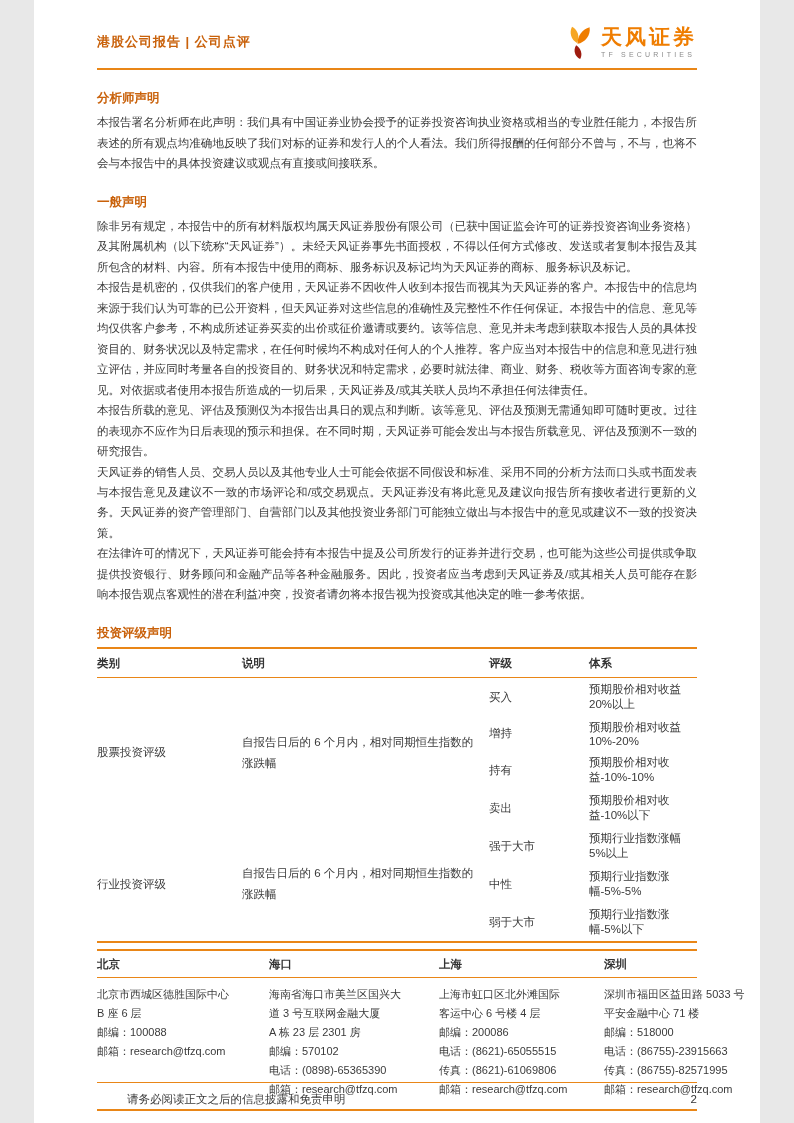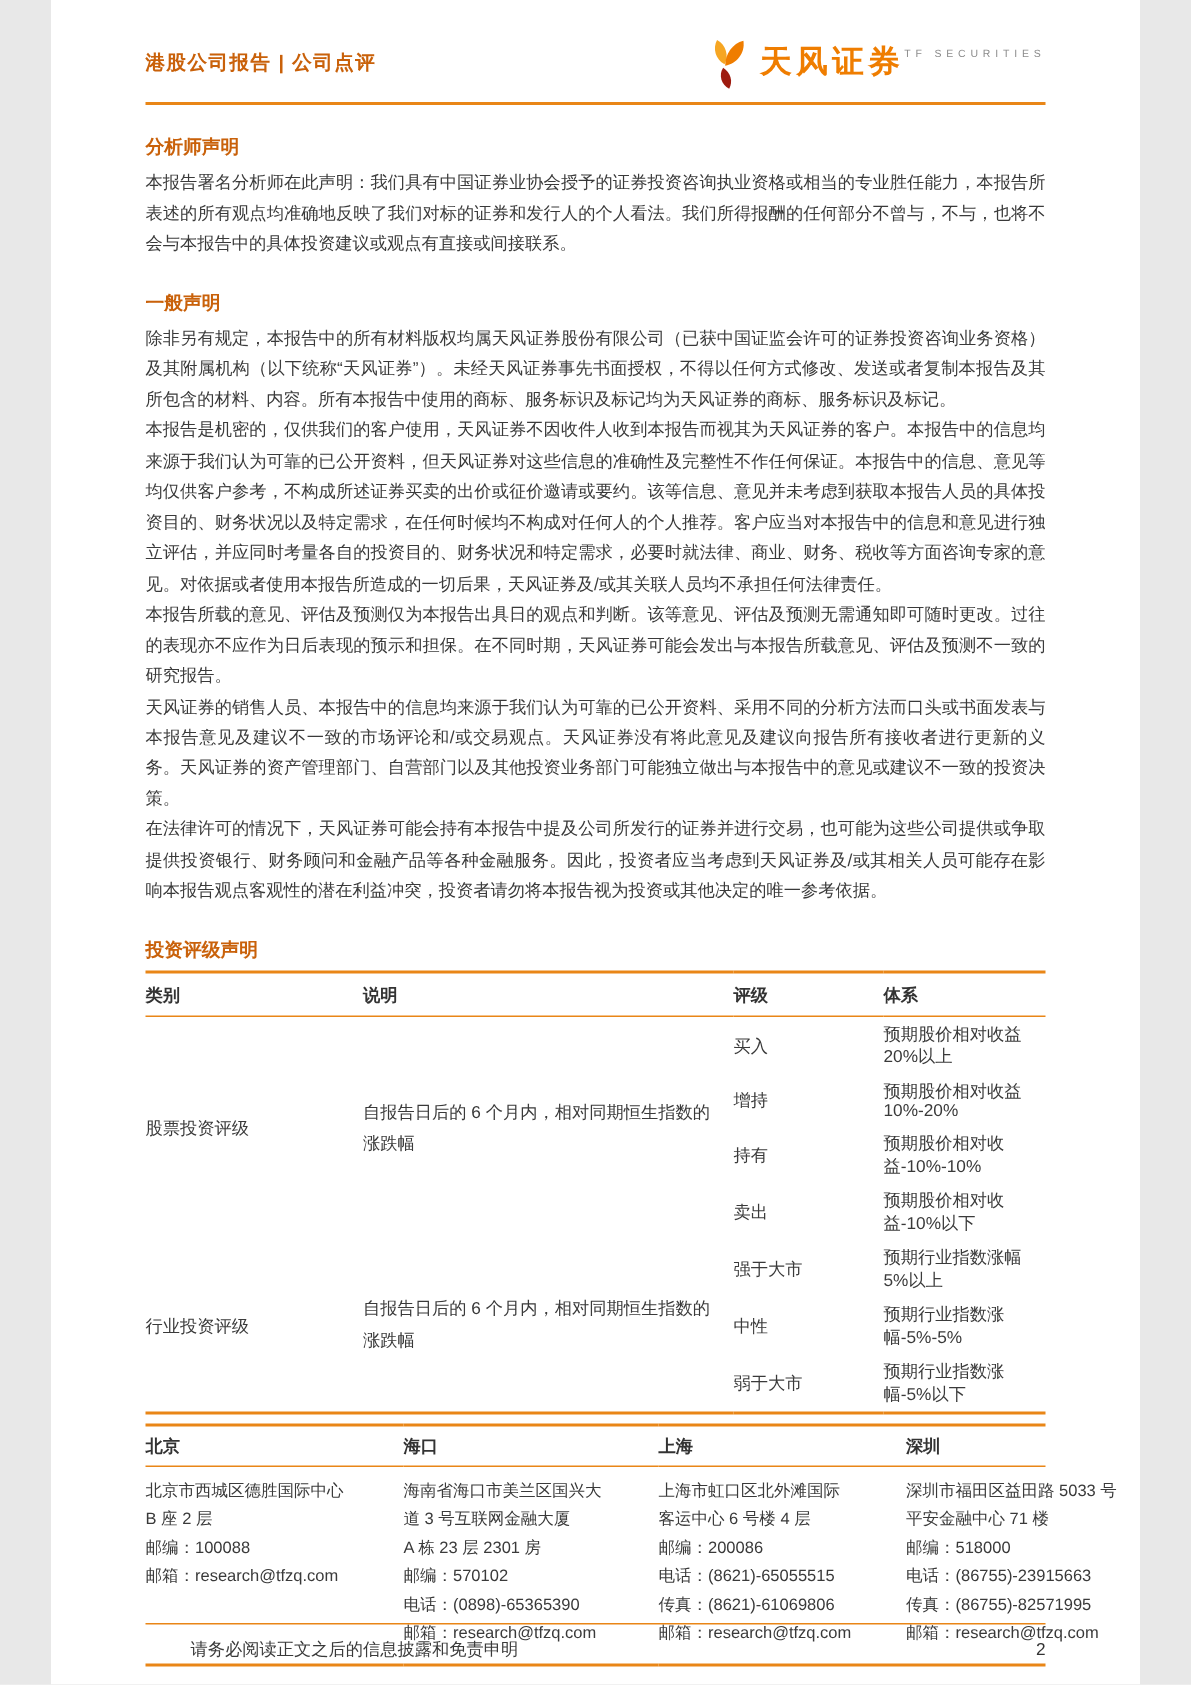--- a/index.html
+++ b/index.html
@@ -19,21 +19,21 @@
   .header {
     display:flex; justify-content:space-between; align-items:center;
     padding:24px 0 8px; border-bottom:2px solid var(--rule);
   }
   .header-title { font-size:13px; font-weight:bold; color:var(--accent); letter-spacing:1px; }
   .logo { display:flex; align-items:center; gap:6px; }
   .logo-icon svg { display:block; }
   .petal-a { fill:var(--logo-light); }
   .petal-b { fill:var(--logo-orange); }
   .petal-c { fill:var(--logo-red); }
-  .logo-text { display:flex; flex-direction:row; align-items:flex-start; }
+  .logo-text { display:flex; flex-direction:column; align-items:flex-start; }
   .logo-brand { font-size:21px; font-weight:bold; color:var(--logo-orange); letter-spacing:3px; line-height:1.05; }
   .logo-sub { font-size:7px; color:var(--logo-sub); letter-spacing:3.2px; margin-top:2px; }
 
   
   .sec-heading { font-size:12.5px; font-weight:bold; color:var(--accent); margin:20px 0 6px; line-height:1.3; }
   .mt-lg { }
   .mt-md { margin-top:22px; }
   .para { font-size:11.5px; line-height:1.78; text-align:justify; color:var(--text); }
 
   
@@ -92,21 +92,21 @@
     <section>
       <h3 class="sec-heading">分析师声明</h3>
       <p class="para">本报告署名分析师在此声明：我们具有中国证券业协会授予的证券投资咨询执业资格或相当的专业胜任能力，本报告所表述的所有观点均准确地反映了我们对标的证券和发行人的个人看法。我们所得报酬的任何部分不曾与，不与，也将不会与本报告中的具体投资建议或观点有直接或间接联系。</p>
     </section>
 
     <section>
       <h3 class="sec-heading">一般声明</h3>
       <p class="para">除非另有规定，本报告中的所有材料版权均属天风证券股份有限公司（已获中国证监会许可的证券投资咨询业务资格）及其附属机构（以下统称“天风证券”）。未经天风证券事先书面授权，不得以任何方式修改、发送或者复制本报告及其所包含的材料、内容。所有本报告中使用的商标、服务标识及标记均为天风证券的商标、服务标识及标记。</p>
       <p class="para">本报告是机密的，仅供我们的客户使用，天风证券不因收件人收到本报告而视其为天风证券的客户。本报告中的信息均来源于我们认为可靠的已公开资料，但天风证券对这些信息的准确性及完整性不作任何保证。本报告中的信息、意见等均仅供客户参考，不构成所述证券买卖的出价或征价邀请或要约。该等信息、意见并未考虑到获取本报告人员的具体投资目的、财务状况以及特定需求，在任何时候均不构成对任何人的个人推荐。客户应当对本报告中的信息和意见进行独立评估，并应同时考量各自的投资目的、财务状况和特定需求，必要时就法律、商业、财务、税收等方面咨询专家的意见。对依据或者使用本报告所造成的一切后果，天风证券及/或其关联人员均不承担任何法律责任。</p>
       <p class="para">本报告所载的意见、评估及预测仅为本报告出具日的观点和判断。该等意见、评估及预测无需通知即可随时更改。过往的表现亦不应作为日后表现的预示和担保。在不同时期，天风证券可能会发出与本报告所载意见、评估及预测不一致的研究报告。</p>
-      <p class="para">天风证券的销售人员、本报告中的信息均来源于我们认为可靠的已公开资料、采用不同的分析方法而口头或书面发表与本报告意见及建议不一致的市场评论和/或交易观点。天风证券没有将此意见及建议向报告所有接收者进行更新的义务。天风证券的资产管理部门、自营部门以及其他投资业务部门可能独立做出与本报告中的意见或建议不一致的投资决策。</p>
+      <p class="para">天风证券的销售人员、交易人员以及其他专业人士可能会依据不同假设和标准、采用不同的分析方法而口头或书面发表与本报告意见及建议不一致的市场评论和/或交易观点。天风证券没有将此意见及建议向报告所有接收者进行更新的义务。天风证券的资产管理部门、自营部门以及其他投资业务部门可能独立做出与本报告中的意见或建议不一致的投资决策。</p>
     </section>
 
     <section>
       <p class="para">在法律许可的情况下，天风证券可能会持有本报告中提及公司所发行的证券并进行交易，也可能为这些公司提供或争取提供投资银行、财务顾问和金融产品等各种金融服务。因此，投资者应当考虑到天风证券及/或其相关人员可能存在影响本报告观点客观性的潜在利益冲突，投资者请勿将本报告视为投资或其他决定的唯一参考依据。</p>
     </section>
 
     <section>
       <h3 class="sec-heading mt-lg">投资评级声明</h3>
       <table class="rating-table">
         <colgroup>
@@ -173,21 +173,21 @@
             <th>北京</th>
             <th>海口</th>
             <th>上海</th>
             <th>深圳</th>
           </tr>
         </thead>
         <tbody>
           <tr>
             <td>
               <div class="office-line">北京市西城区德胜国际中心</div>
-              <div class="office-line">B 座 2 层</div>
+              <div class="office-line">B 座 6 层</div>
               <div class="office-line">邮编：100088</div>
               <div class="office-line">邮箱：research@tfzq.com</div>
             </td>
             <td>
               <div class="office-line">海南省海口市美兰区国兴大</div>
               <div class="office-line">道 3 号互联网金融大厦</div>
               <div class="office-line">A 栋 23 层 2301 房</div>
               <div class="office-line">邮编：570102</div>
               <div class="office-line">电话：(0898)-65365390</div>
               <div class="office-line">邮箱：research@tfzq.com</div>

